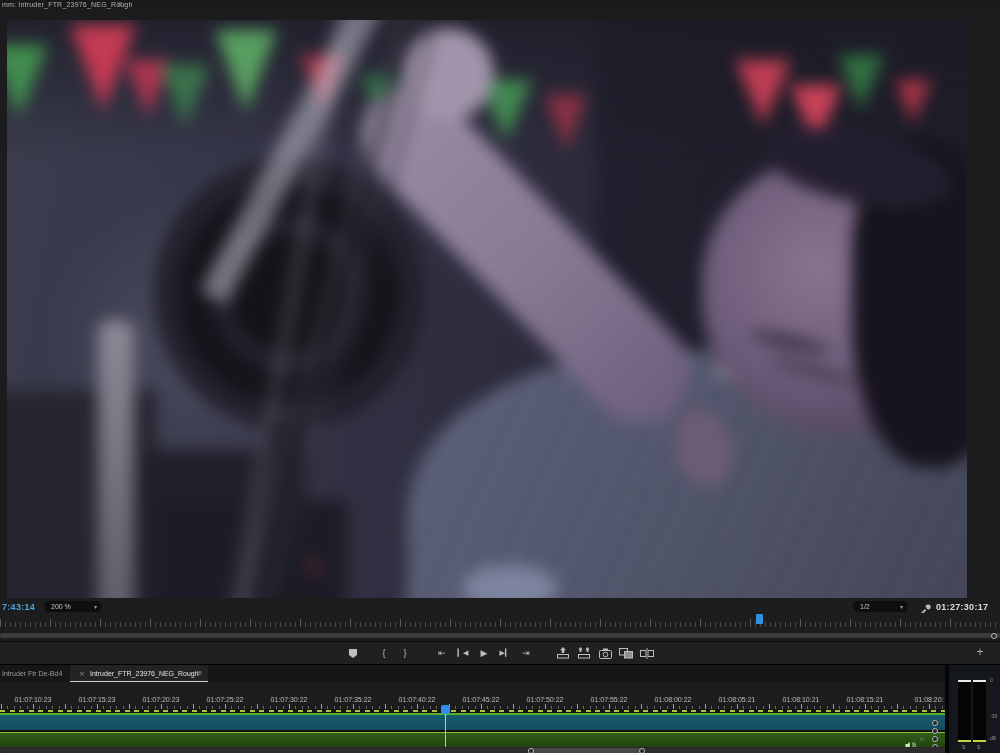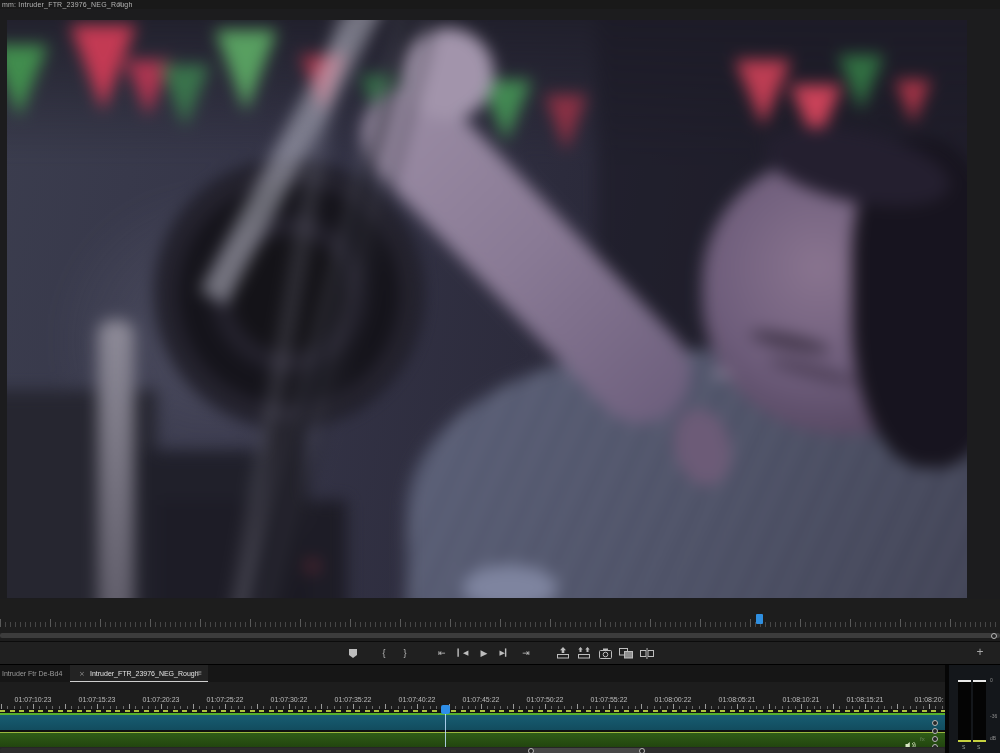--- a/index.html
+++ b/index.html
@@ -158,20 +158,38 @@
         <i style="left:428px;top:-30px;width:14px;height:700px;transform:rotate(15deg);transform-origin:50% 0;opacity:.7;
             background:linear-gradient(90deg,rgba(200,200,215,.25),rgba(10,10,20,.5) 45% 65%,rgba(200,200,215,.18));"></i>
         <i style="left:360px;top:-40px;width:30px;height:360px;transform:rotate(28deg);transform-origin:50% 0;
             background:rgba(218,218,232,.45);"></i>
         <i style="left:330px;top:-20px;width:16px;height:720px;transform:rotate(10deg);transform-origin:50% 0;
             background:rgba(200,200,215,.16);"></i>
       </div>
     </div>
   </div>
 
+  <div class="mctrl">
+    <span class="tc tc-blue">7:43:14</span>
+    <span class="pill zoom-pill">
+      <span>200 %</span>
+      <span class="chev ico">▾</span>
+    </span>
+    <span class="pill res-pill">
+      <span>1/2</span>
+      <span class="chev ico">▾</span>
+    </span>
+    <span class="wrench">
+      <svg width="11" height="11" viewBox="0 0 11 11">
+        <path d="M1.5 9.8 L5.6 5.7" stroke="#bdbdbd" stroke-width="1.8" fill="none"></path>
+        <path d="M5.5 3.2 A2.6 2.6 0 1 1 7.9 5.6 L6.6 4.5 6.6 3.3 z" fill="#bdbdbd"></path>
+      </svg>
+    </span>
+    <span class="tc tc-white">01:27:30:17</span>
+  </div>
 
   <div class="mini-ruler">
     <div class="mini-ticks"></div>
     <div class="mini-playhead"></div>
   </div>
   <div class="pscroll">
     <div class="track"></div>
     <div class="knob" style="right:3px;top:1px;"></div>
   </div>
 

